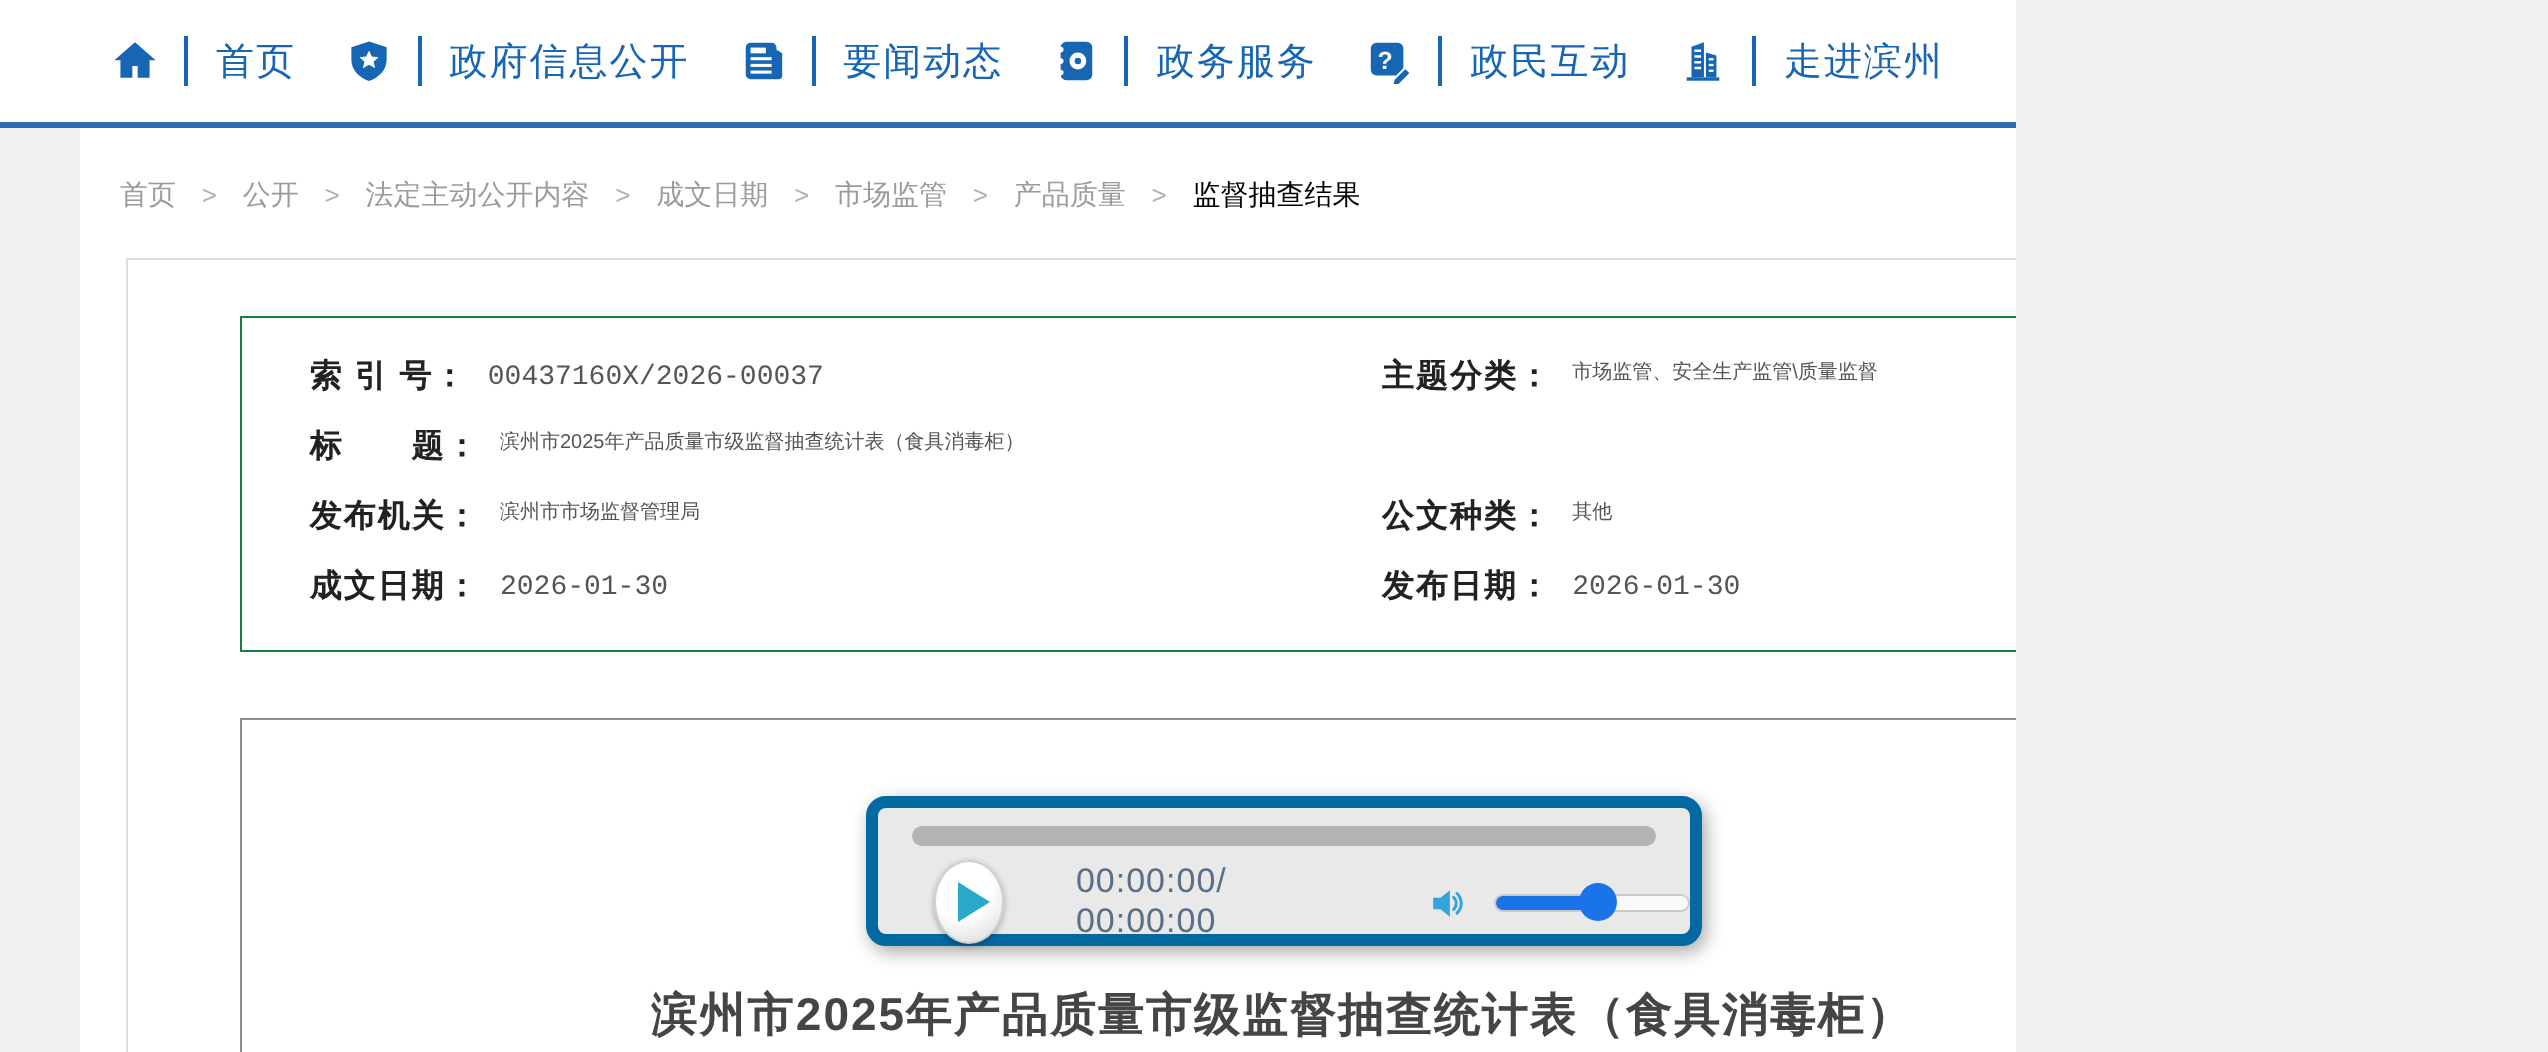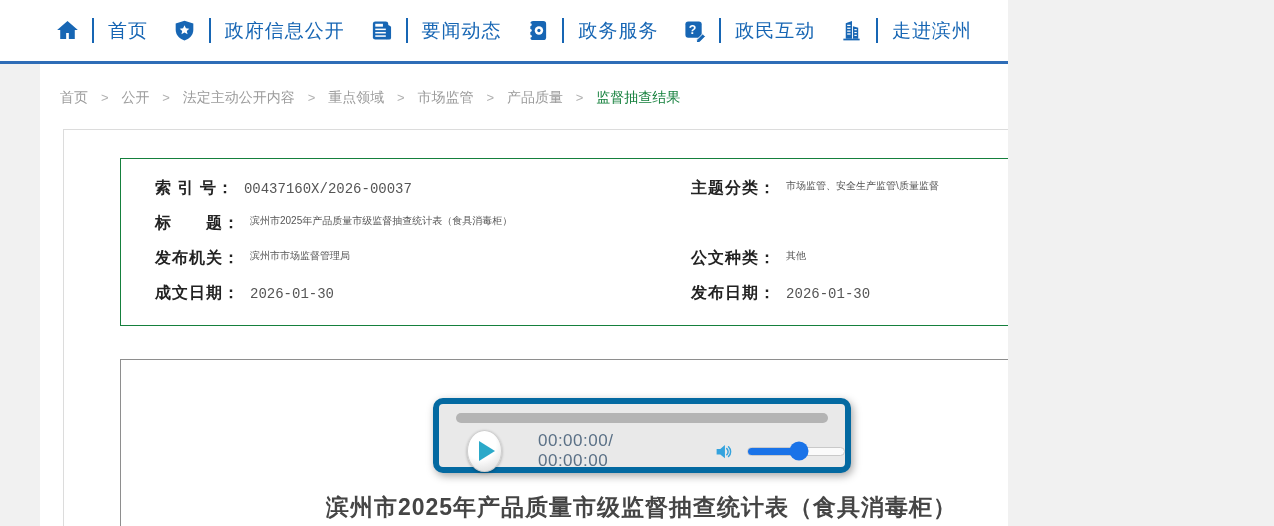--- a/index.html
+++ b/index.html
@@ -15,21 +15,21 @@
   .nav-item svg { display:block; }
   .nav-sep { width:2px; height:25px; background:#1766b4; margin:0 14px 0 12px; }
   .nav-label { font-size:19px; letter-spacing:1px; }
 
   
   .content-col { width:1202px; margin-left:40px; background:#fff; min-height:459px; padding-bottom:60px; }
 
   
   .breadcrumb { padding:25px 0 15px 20px; font-size:14px; color:#9b9b9b; }
   .crumb { color:#9b9b9b; cursor:pointer; }
-  .crumb.last { color:#15803d; }
+  .crumb.last { color:#000000; }
   .crumb-sep { margin:0 9px; color:#b0b0b0; font-size:13px; }
 
   
   .outer-box { margin:7px 20px 0 23px; border:1px solid #dcdcdc; padding:28px 58px 80px 56px; }
 
   
   .meta-box { border:1px solid #15803d; padding:12px 0 14px; }
   .meta-grid { display:grid; grid-template-columns:51.5% 48.5%; }
   .meta-cell { display:flex; align-items:flex-start; padding:7px 10px 7px 34px; }
   .meta-cell.span2 { grid-column:1 / -1; }
@@ -157,21 +157,21 @@
 
   <div class="content-col">
 
     <div class="breadcrumb">
       <span class="crumb">首页</span>
       <span class="crumb-sep">&gt;</span>
       <span class="crumb">公开</span>
       <span class="crumb-sep">&gt;</span>
       <span class="crumb">法定主动公开内容</span>
       <span class="crumb-sep">&gt;</span>
-      <span class="crumb">重点领域</span>
+      <span class="crumb">成文日期</span>
       <span class="crumb-sep">&gt;</span>
       <span class="crumb">市场监管</span>
       <span class="crumb-sep">&gt;</span>
       <span class="crumb">产品质量</span>
       <span class="crumb-sep">&gt;</span>
       <span class="crumb last">监督抽查结果</span>
     </div>
 
     <div class="outer-box">
 

